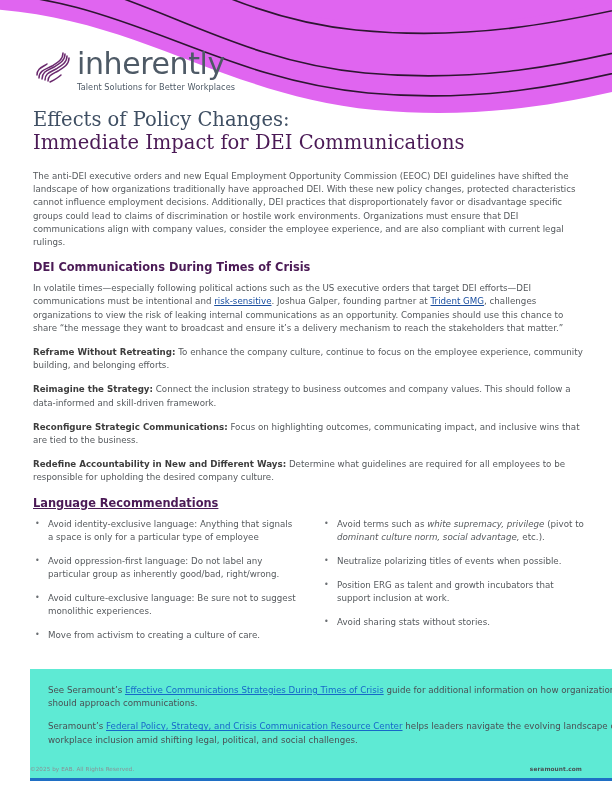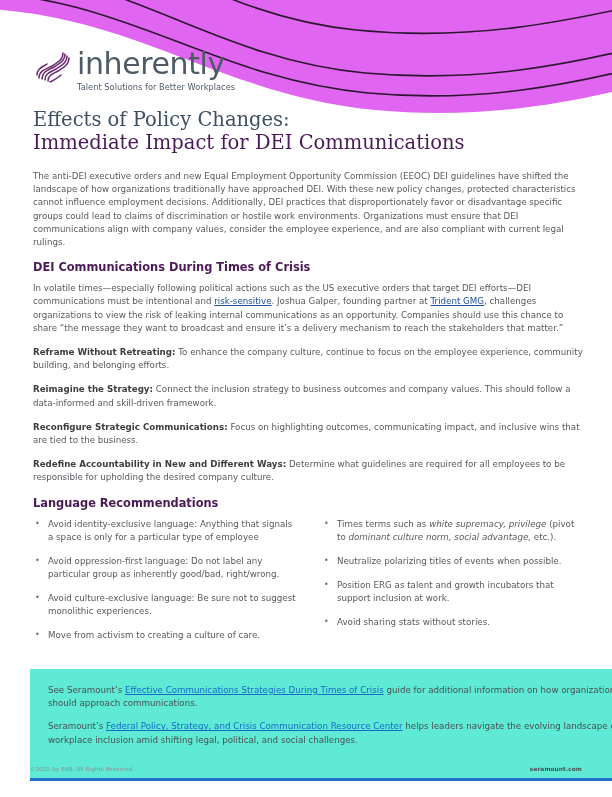--- a/index.html
+++ b/index.html
@@ -239,34 +239,34 @@
 
     <p class="body tip"><b>Reframe Without Retreating:</b><span> To enhance the company culture, continue to focus on the employee experience, community building, and belonging efforts.</span></p>
 
     <p class="body tip"><b>Reimagine the Strategy:</b><span> Connect the inclusion strategy to business outcomes and company values. This should follow a data-informed and skill-driven framework.</span></p>
 
     <p class="body tip"><b>Reconfigure Strategic Communications:</b><span> Focus on highlighting outcomes, communicating impact, and inclusive wins that are tied to the business.</span></p>
 
     <p class="body tip"><b>Redefine Accountability in New and Different Ways:</b><span> Determine what guidelines are required for all employees to be responsible for upholding the desired company culture.</span></p>
 
 
-    <h2 class="section" style="margin-top:0;">Language Recommendations</h2>
+    <h2 class="section" style="margin-top:0;text-decoration:underline;">Language Recommendations</h2>
 
     <div class="cols">
       <div class="col">
         <ul class="blist">
           <li>Avoid identity-exclusive language: Anything that signals a space is only for a particular type of employee</li>
           <li>Avoid oppression-first language: Do not label any particular group as inherently good/bad, right/wrong.</li>
           <li>Avoid culture-exclusive language: Be sure not to suggest monolithic experiences.</li>
           <li>Move from activism to creating a culture of care.</li>
         </ul>
       </div>
       <div class="col">
         <ul class="blist">
-          <li><span>Times terms such as </span><em>white supremacy, privilege</em><span> (pivot to </span><em>dominant culture norm, social advantage,</em><span> etc.).</span></li>
+          <li><span>Avoid terms such as </span><em>white supremacy, privilege</em><span> (pivot to </span><em>dominant culture norm, social advantage,</em><span> etc.).</span></li>
           <li>Neutralize polarizing titles of events when possible.</li>
           <li>Position ERG as talent and growth incubators that support inclusion at work.</li>
           <li>Avoid sharing stats without stories.</li>
         </ul>
       </div>
     </div>
 
   </div>
 
   <div class="callout">

